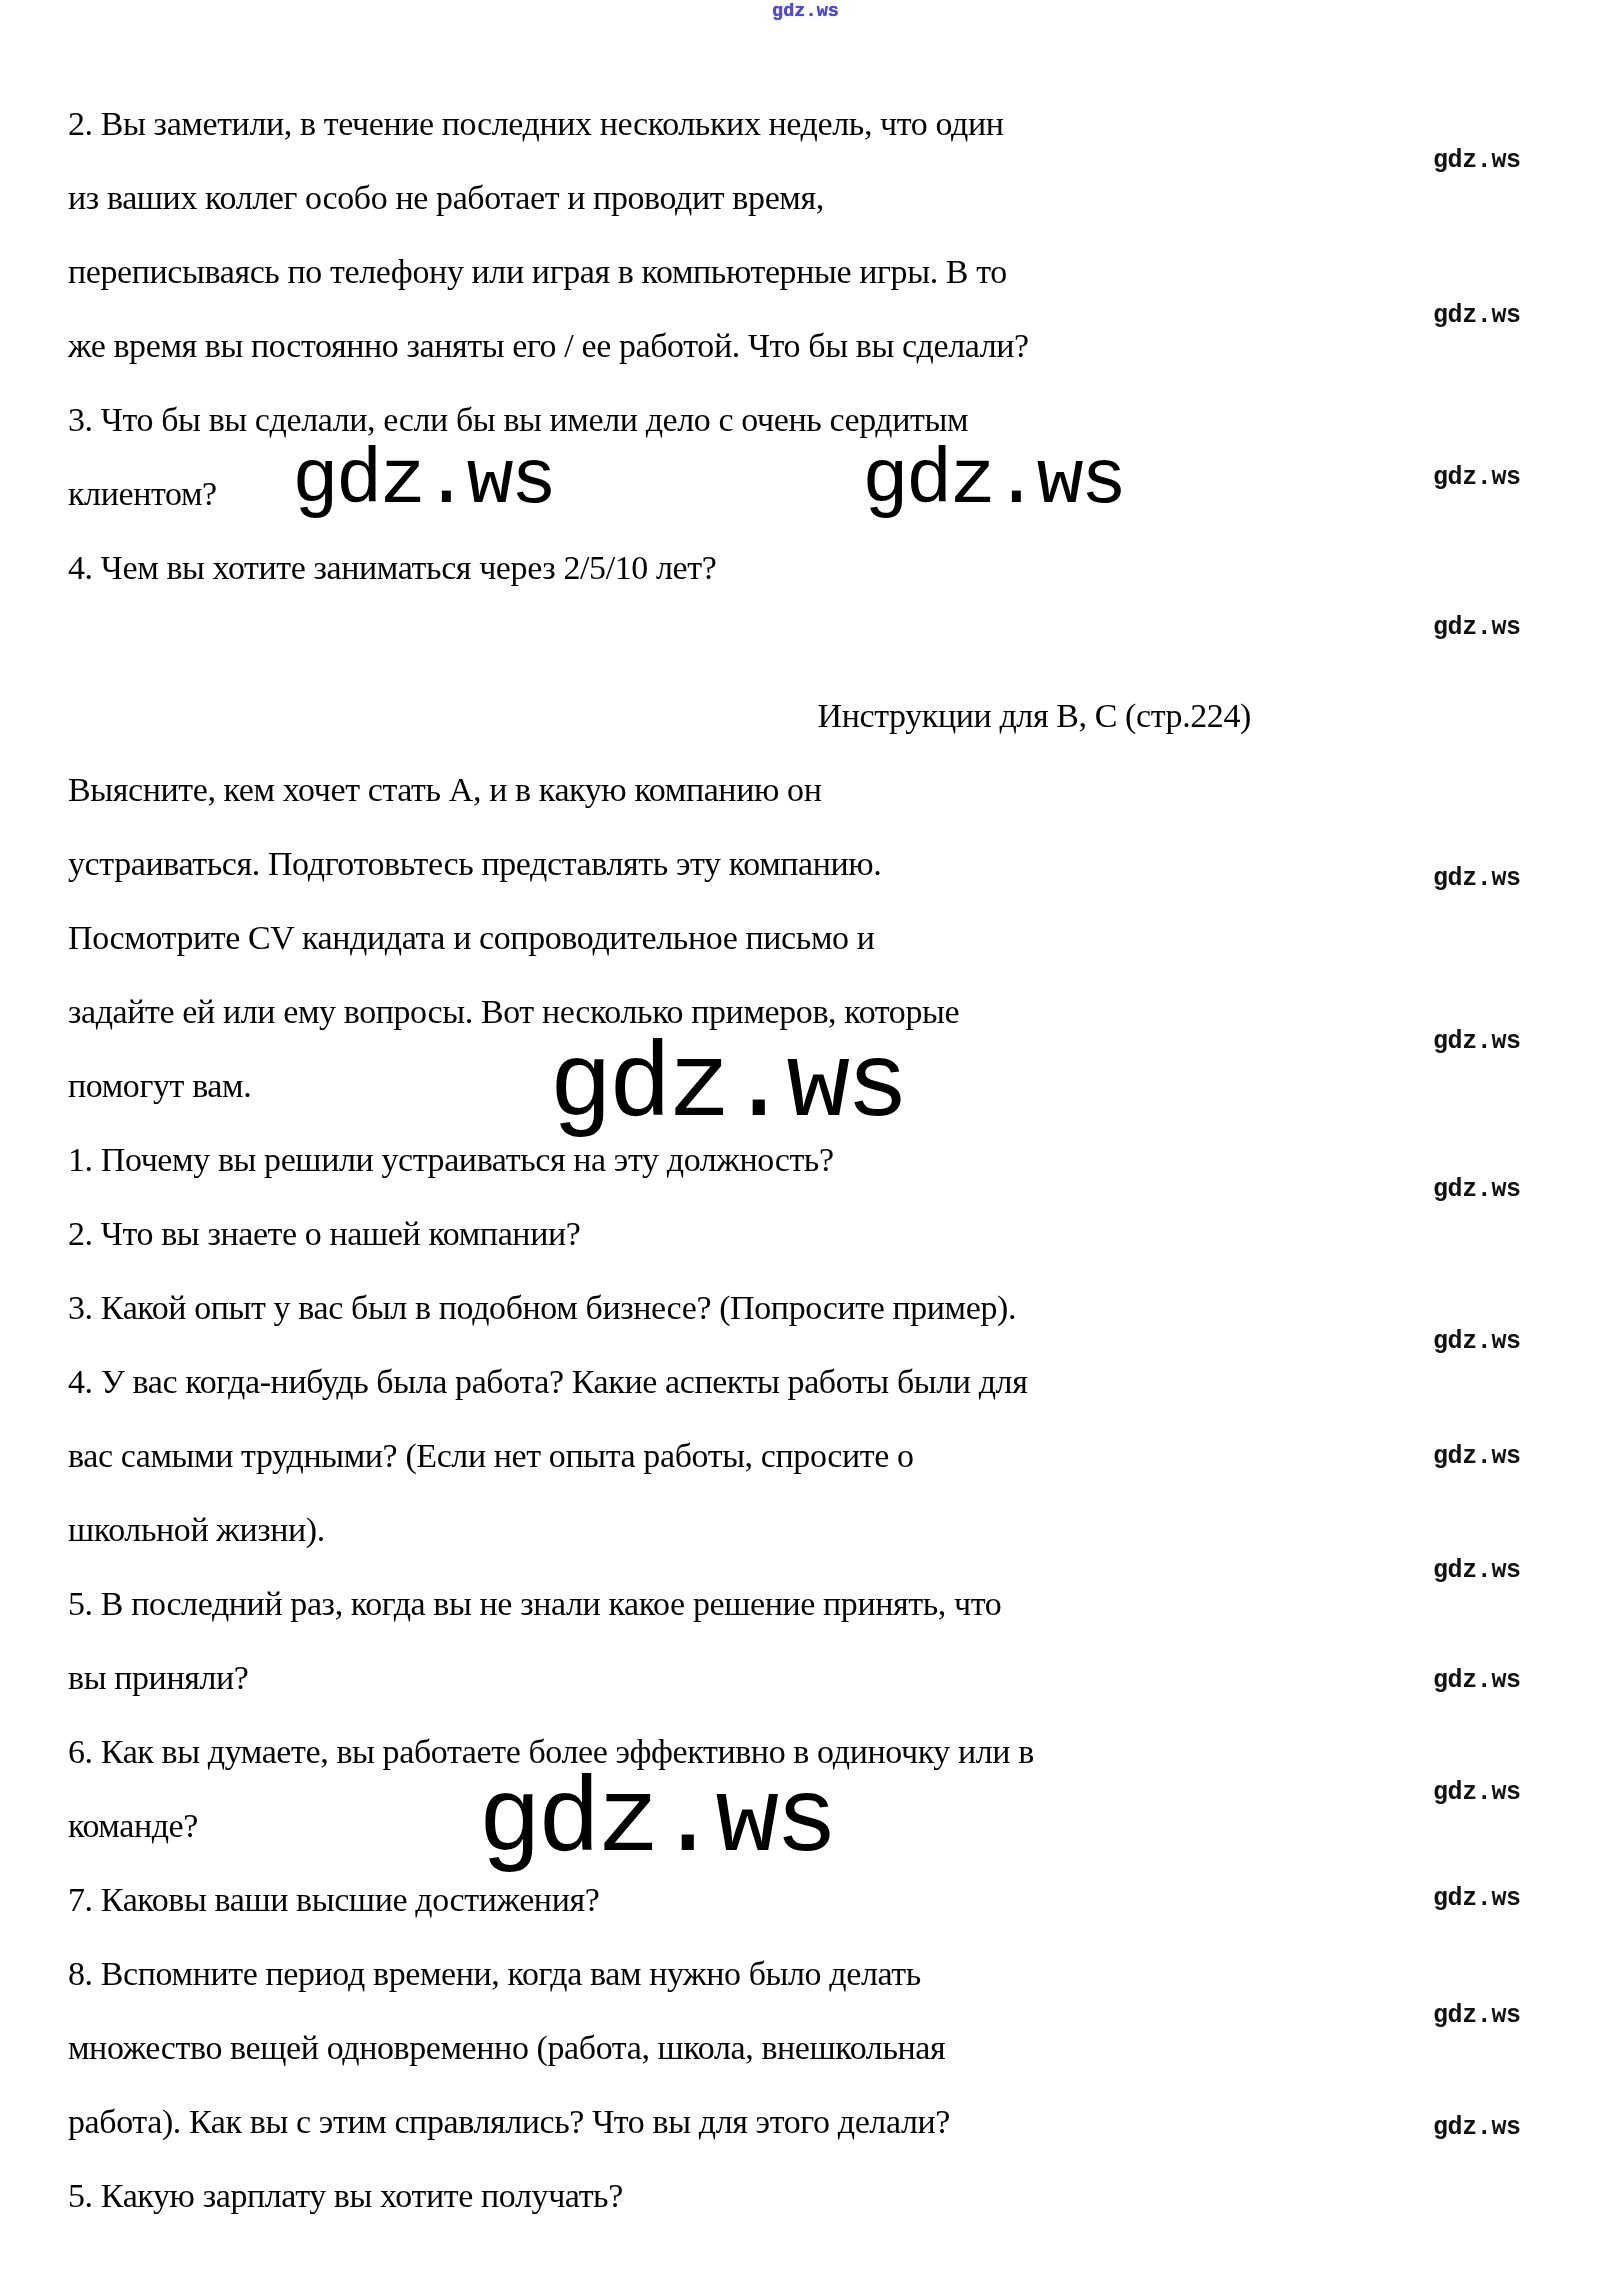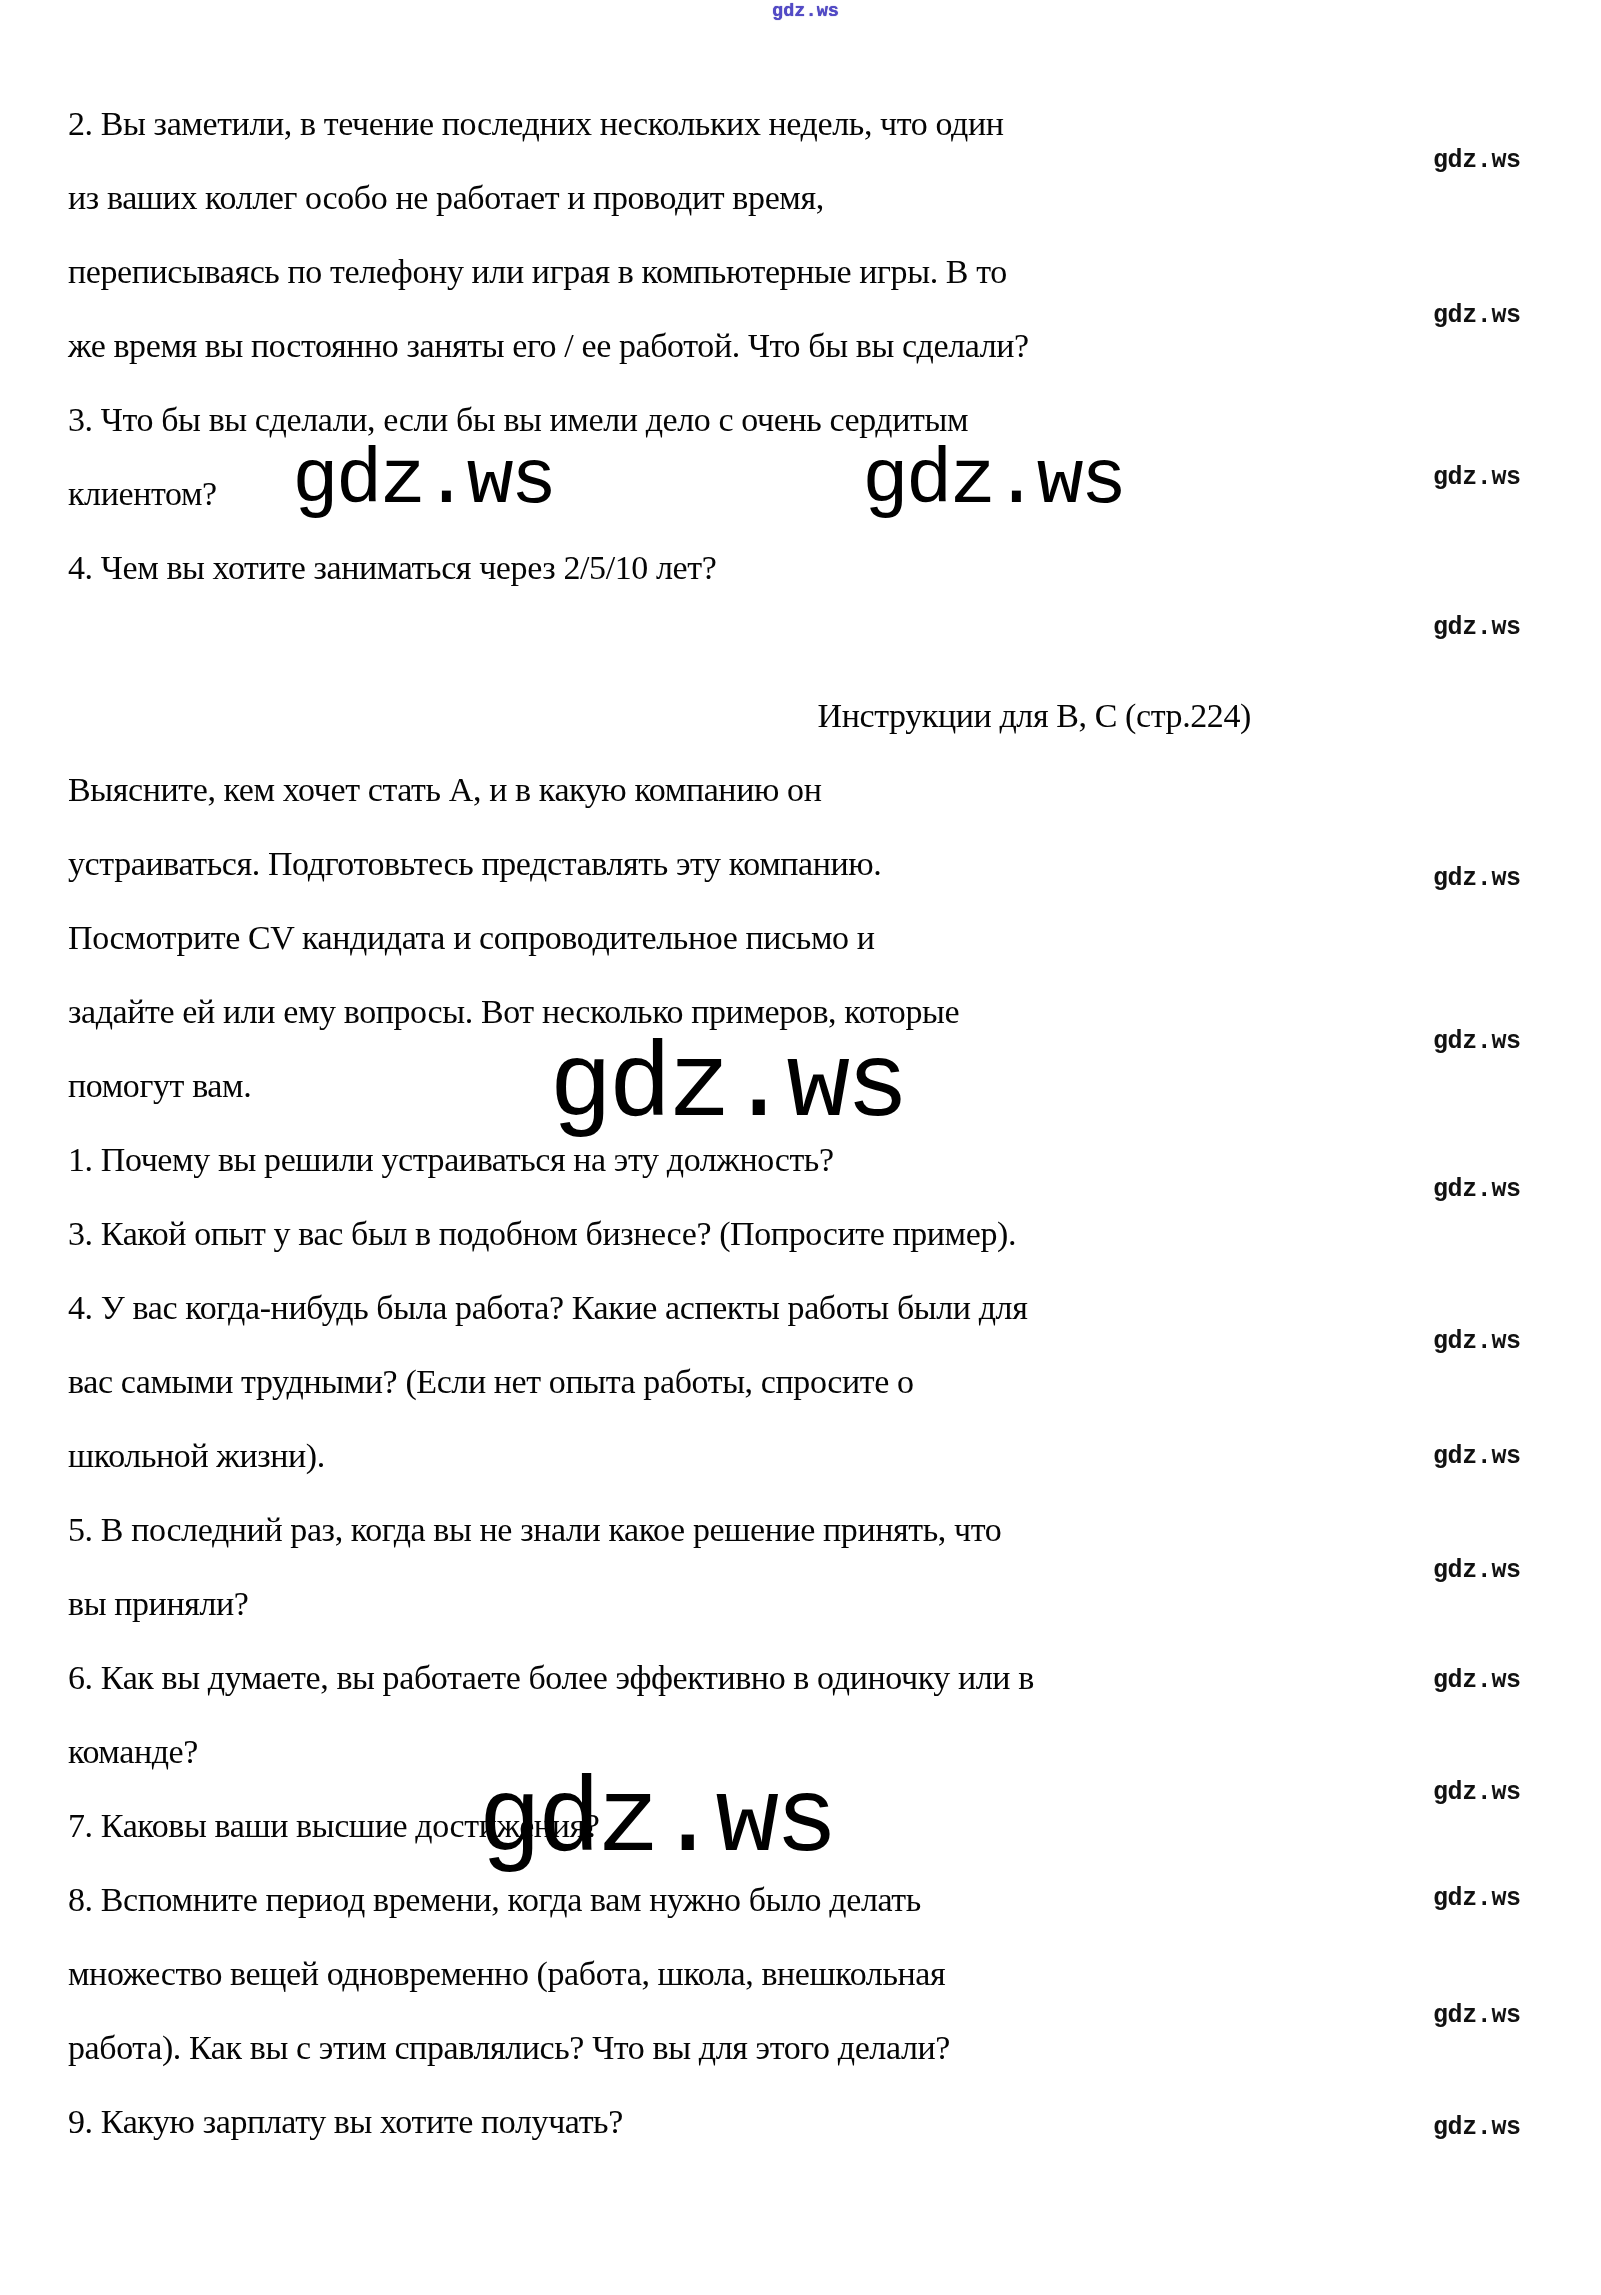--- a/index.html
+++ b/index.html
@@ -65,33 +65,34 @@
       <div class="line body">клиентом?</div>
       <div class="line body">4. Чем вы хотите заниматься через 2/5/10 лет?</div>
       <div class="line blank"></div>
       <div class="line heading">Инструкции для В, С (стр.224)</div>
       <div class="line bold">Выясните, кем хочет стать А, и в какую компанию он</div>
       <div class="line bold">устраиваться. Подготовьтесь представлять эту компанию.</div>
       <div class="line bold">Посмотрите CV кандидата и сопроводительное письмо и</div>
       <div class="line bold">задайте ей или ему вопросы. Вот несколько примеров, которые</div>
       <div class="line bold">помогут вам.</div>
       <div class="line body">1. Почему вы решили устраиваться на эту должность?</div>
+      <div class="line body">2. Что вы знаете о нашей компании?</div>
       <div class="line body">3. Какой опыт у вас был в подобном бизнесе? (Попросите пример).</div>
       <div class="line body">4. У вас когда-нибудь была работа? Какие аспекты работы были для</div>
       <div class="line body">вас самыми трудными? (Если нет опыта работы, спросите о</div>
       <div class="line body">школьной жизни).</div>
       <div class="line body">5. В последний раз, когда вы не знали какое решение принять, что</div>
       <div class="line body">вы приняли?</div>
       <div class="line body">6. Как вы думаете, вы работаете более эффективно в одиночку или в</div>
       <div class="line body">команде?</div>
       <div class="line body">7. Каковы ваши высшие достижения?</div>
       <div class="line body">8. Вспомните период времени, когда вам нужно было делать</div>
       <div class="line body">множество вещей одновременно (работа, школа, внешкольная</div>
       <div class="line body">работа). Как вы с этим справлялись? Что вы для этого делали?</div>
-      <div class="line body">9. Какую зарплату вы хотите получать?</div>
+      <div class="line body">5. Какую зарплату вы хотите получать?</div>
     </div>
   <div id="wm-layer">
       <span class="wm wm-top" style="left: 772px; top: 3.4px;">gdz.ws</span>
       <span class="wm wm-big" style="left: 292px; top: 442px; font-size: 78px;">gdz.ws</span>
       <span class="wm wm-big" style="left: 862px; top: 442px; font-size: 78px;">gdz.ws</span>
       <span class="wm wm-big" style="left: 549px; top: 1034px; font-size: 106px;">gdz.ws</span>
       <span class="wm wm-big" style="left: 478px; top: 1769px; font-size: 106px;">gdz.ws</span>
       <span class="wm wm-small" style="left: 1433px; top: 148px;">gdz.ws</span>
       <span class="wm wm-small" style="left: 1433px; top: 303px;">gdz.ws</span>
       <span class="wm wm-small" style="left: 1433px; top: 465px;">gdz.ws</span>

